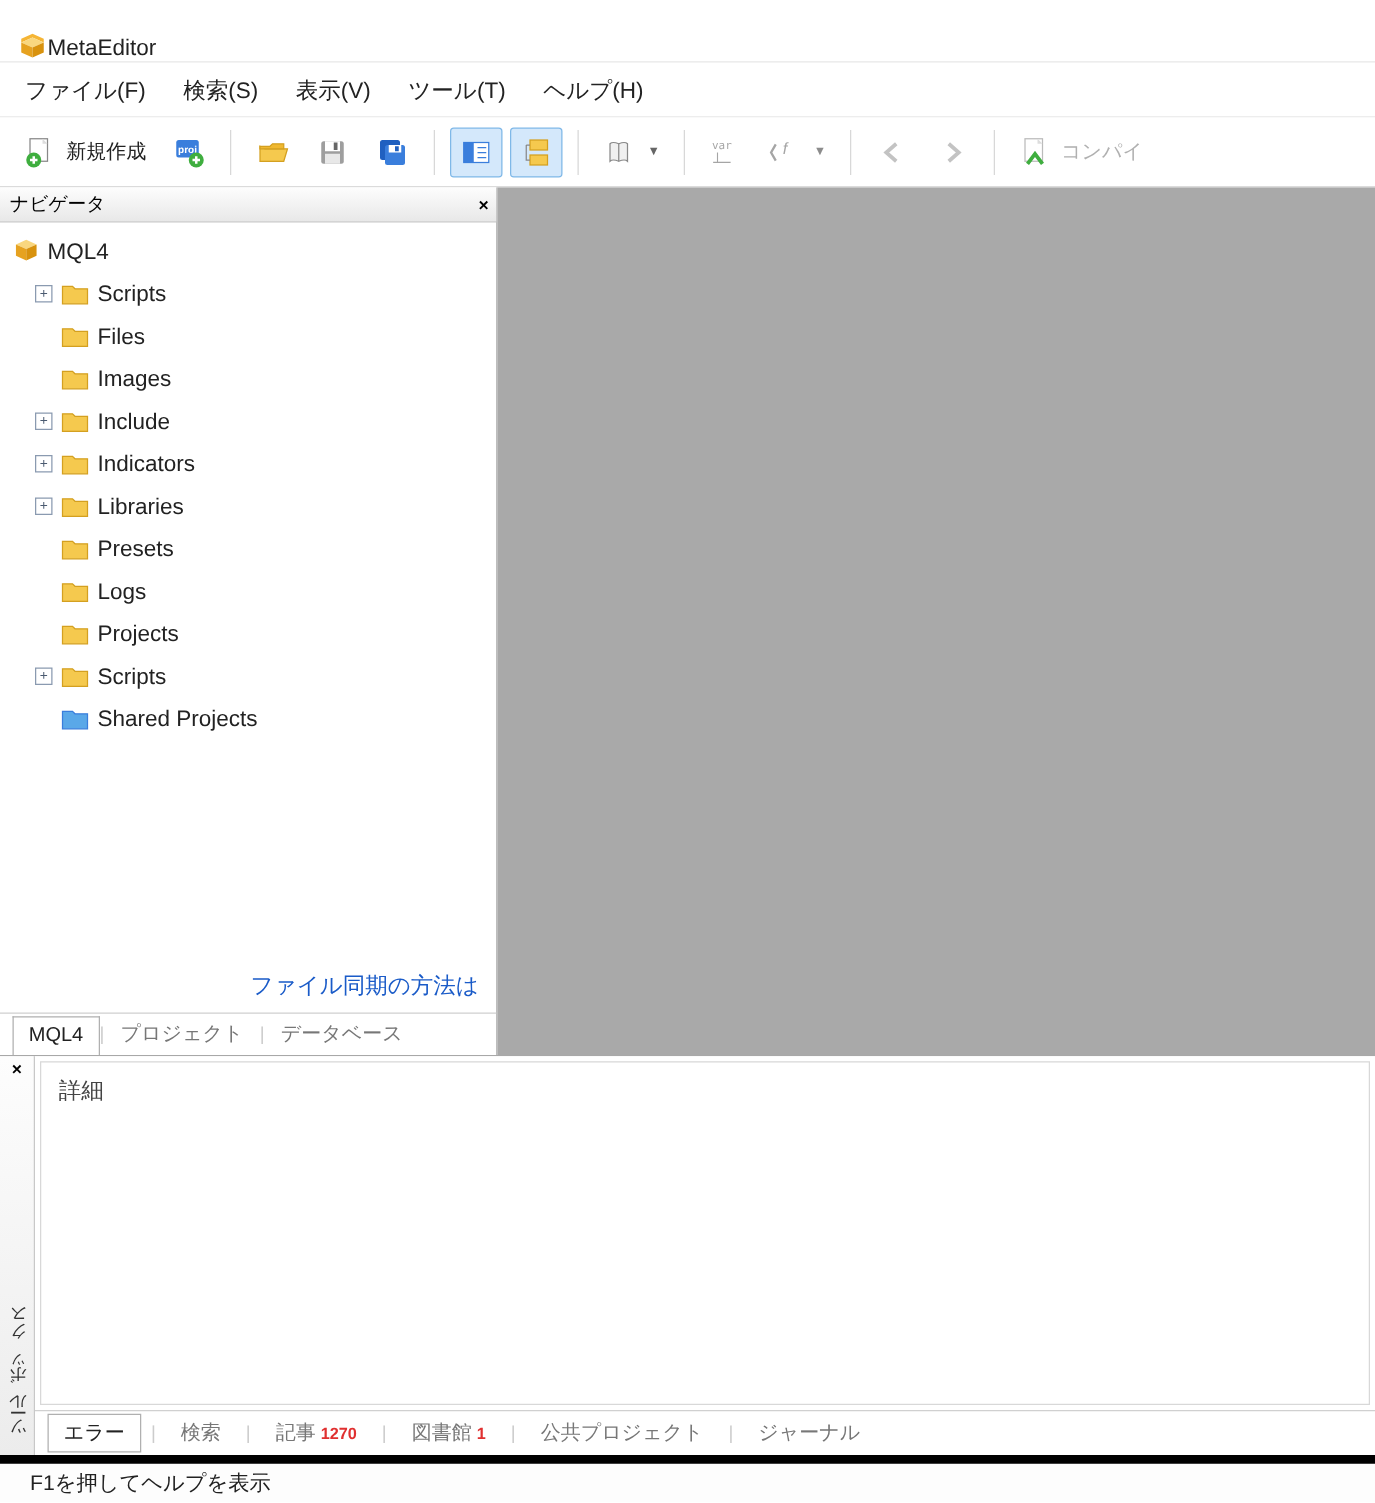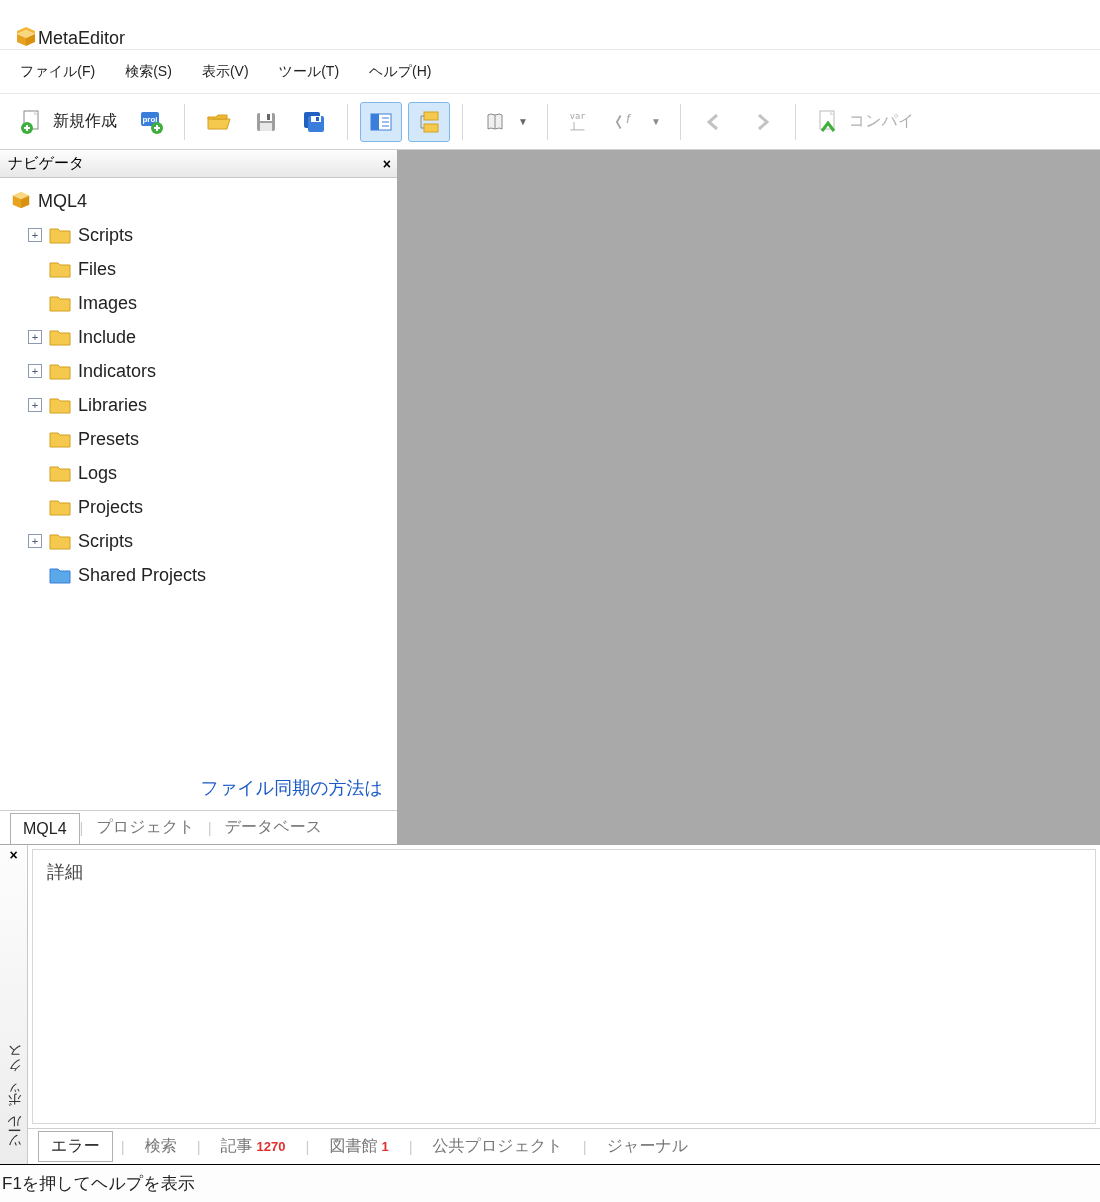--- a/index.html
+++ b/index.html
@@ -28,21 +28,21 @@
 }
 .title-text { font-size: 18px; color: #222; }
 .menubar {
   height: 44px;
   display: flex;
   align-items: center;
   gap: 30px;
   padding: 0 20px;
   border-bottom: 1px solid #e8e8e8;
 }
-.menu-item { font-size: 14px; color: #222; cursor: default; }
+.menu-item { font-size: 18px; color: #222; cursor: default; }
 .toolbar {
   height: 56px;
   display: flex;
   align-items: center;
   padding: 0 12px;
   gap: 6px;
   border-bottom: 1px solid #d0d0d0;
   background: #ffffff;
 }
 .tb-sep { width: 1px; height: 36px; background: #d8d8d8; margin: 0 6px; }
@@ -198,24 +198,24 @@
 }
 .tb-tab.active {
   color: #222;
   border: 1px solid #b0b0b0;
   background: #fff;
 }
 .tb-tab .badge { font-size: 13px; color: #e03030; font-weight: bold; }
 .tb-tab-sep { color: #ccc; }
 .statusbar {
   height: 38px;
-  border-top: 1px solid #000000;
-  display: flex;
-  align-items: center;
-  padding: 0 2px;
+  border-top: 7px solid #000000;
+  display: flex;
+  align-items: center;
+  padding: 0 24px;
   font-size: 17px;
   color: #222;
   background: #fdfdfd;
 }
 </style>
 </head>
 <body>
 
 <div class="titlebar">
   <span class="app-icon">

